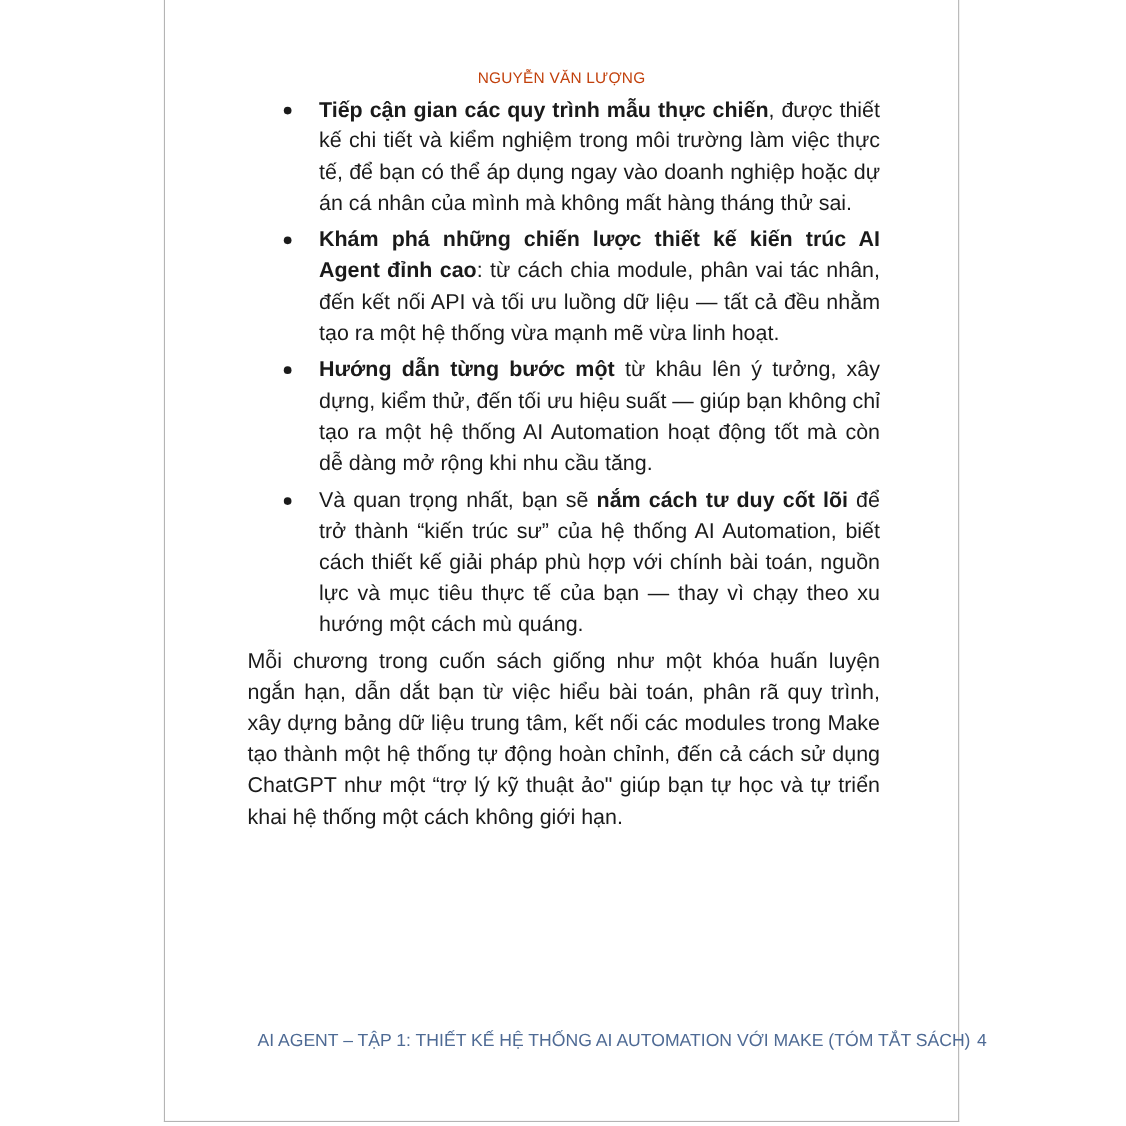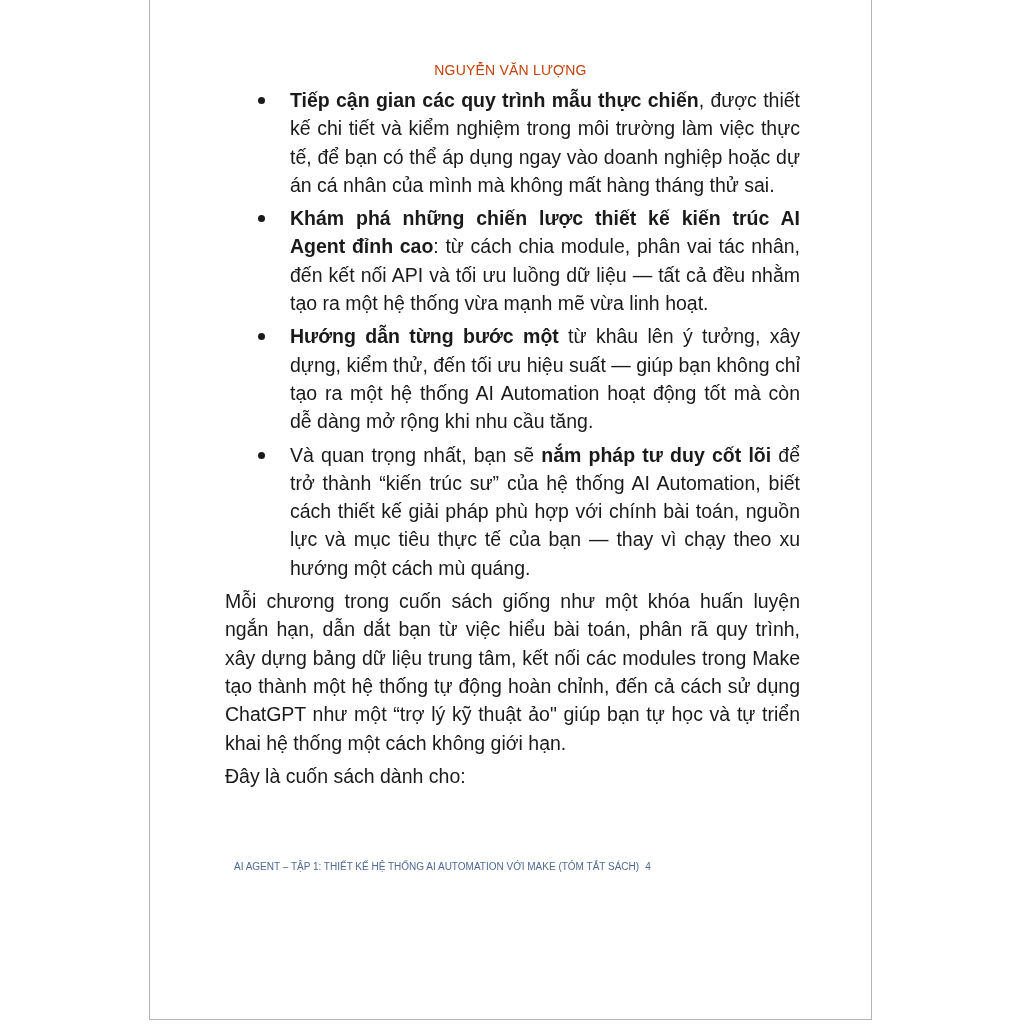--- a/index.html
+++ b/index.html
@@ -67,22 +67,22 @@
     .bullet-item b { font-weight: bold; }
     .para {
       margin: 0 0 5px 0;
       text-align: justify;
     }
     .para.intro { margin-top: 0; }
     .last-list .bullet-item { margin-bottom: 0; }
     .running-footer {
       position: absolute;
       left: 84px;
-      top: 863px;
-      font-size: 10px;
+      top: 940px;
+      font-size: 16px;
       color: #4e6a94;
       white-space: nowrap;
     }
     .running-footer .pnum { margin-left: 6px; }
   </style>
 </head>
 <body>
 
 <div class="page">
 
@@ -98,26 +98,25 @@
       <li class="bullet-item">
         <span class="dot"></span>
         <span></span><b>Khám phá những chiến lược thiết kế kiến trúc AI Agent đỉnh cao</b><span>: từ cách chia module, phân vai tác nhân, đến kết nối API và tối ưu luồng dữ liệu — tất cả đều nhằm tạo ra một hệ thống vừa mạnh mẽ vừa linh hoạt.</span>
       </li>
       <li class="bullet-item">
         <span class="dot"></span>
         <span></span><b>Hướng dẫn từng bước một</b><span> từ khâu lên ý tưởng, xây dựng, kiểm thử, đến tối ưu hiệu suất — giúp bạn không chỉ tạo ra một hệ thống AI Automation hoạt động tốt mà còn dễ dàng mở rộng khi nhu cầu tăng.</span>
       </li>
       <li class="bullet-item">
         <span class="dot"></span>
-        <span>Và quan trọng nhất, bạn sẽ </span><b>nắm pháp tư duy cốt lõi</b><span> để trở thành “kiến trúc sư” của hệ thống AI Automation, biết cách thiết kế giải pháp phù hợp với chính bài toán, nguồn lực và mục tiêu thực tế của bạn — thay vì chạy theo xu hướng một cách mù quáng.</span>
+        <span>Và quan trọng nhất, bạn sẽ </span><b>nắm cách tư duy cốt lõi</b><span> để trở thành “kiến trúc sư” của hệ thống AI Automation, biết cách thiết kế giải pháp phù hợp với chính bài toán, nguồn lực và mục tiêu thực tế của bạn — thay vì chạy theo xu hướng một cách mù quáng.</span>
       </li>
     </ul>
 
     <p class="para">Mỗi chương trong cuốn sách giống như một khóa huấn luyện ngắn hạn, dẫn dắt bạn từ việc hiểu bài toán, phân rã quy trình, xây dựng bảng dữ liệu trung tâm, kết nối các modules trong Make tạo thành một hệ thống tự động hoàn chỉnh, đến cả cách sử dụng ChatGPT như một “trợ lý kỹ thuật ảo" giúp bạn tự học và tự triển khai hệ thống một cách không giới hạn.</p>
-    <p class="para intro">Đây là cuốn sách dành cho:</p>
 
   </div>
 
   <div class="running-footer">
     <span>AI AGENT – TẬP 1: THIẾT KẾ HỆ THỐNG AI AUTOMATION VỚI MAKE (TÓM TẮT SÁCH)</span><span class="pnum">4</span>
   </div>
 
 </div>
 
 </body></html>

